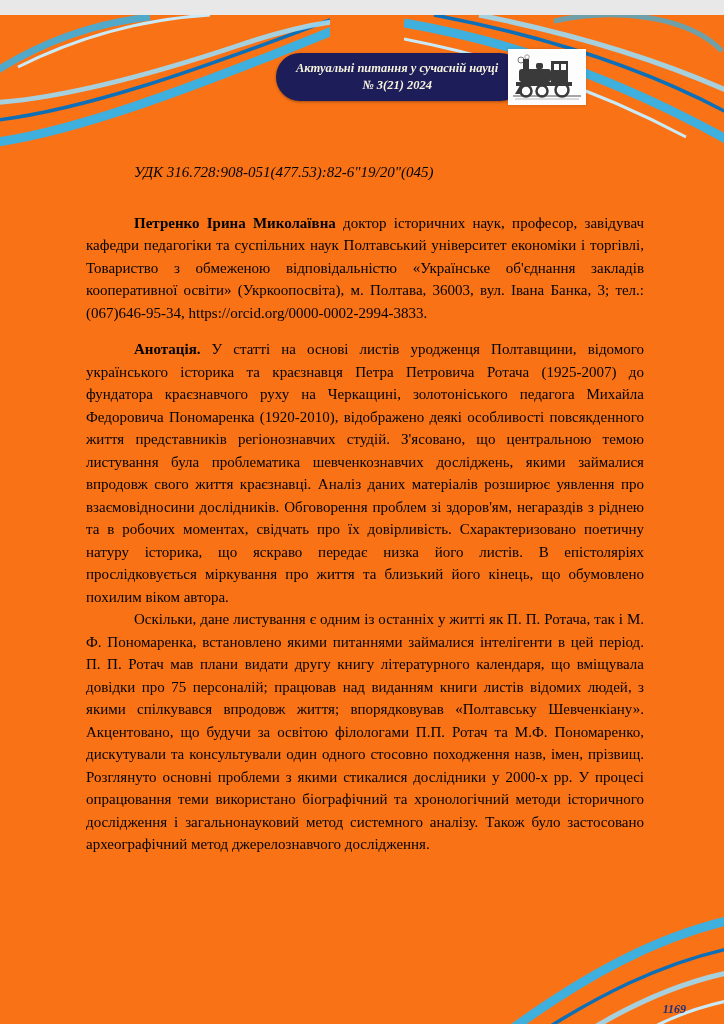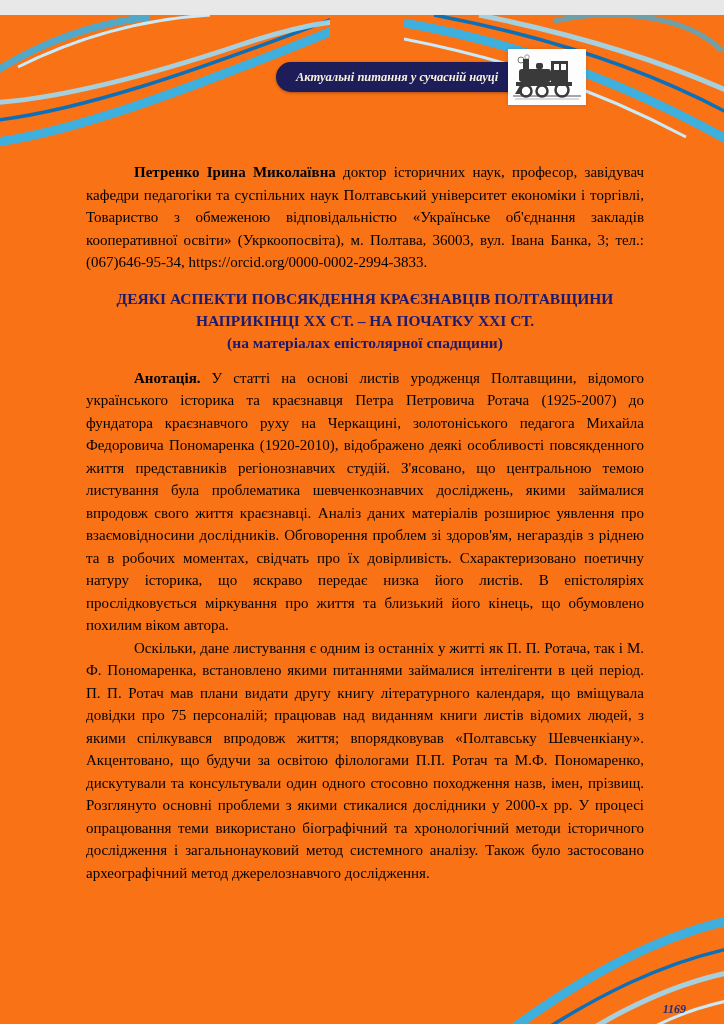--- a/index.html
+++ b/index.html
@@ -91,20 +91,21 @@
   <svg class="swoosh swoosh-br" width="215" height="132" viewBox="0 0 215 132">
     <path d="M218,14 C150,30 78,66 -8,130" stroke="#35b2e8" stroke-width="9" fill="none" opacity="0.95"></path>
     <path d="M218,42 C152,57 90,87 18,134" stroke="#0c6fb7" stroke-width="3.5" fill="none"></path>
     <path d="M218,66 C162,78 112,102 60,136" stroke="#9ddaf4" stroke-width="5" fill="none" opacity="0.9"></path>
     <path d="M218,94 C180,102 148,116 116,136" stroke="#c9ebf9" stroke-width="3" fill="none"></path>
   </svg>
 
   <div class="badge-wrap">
     <div class="badge-pill">
       <div class="badge-line1">Актуальні питання у сучасній науці</div>
+      <div class="badge-line2">№ 3(21) 2024</div>
     </div>
     <div class="badge-train">
       <svg width="72" height="50" viewBox="0 0 72 50">
         <line x1="2" y1="44" x2="70" y2="44" stroke="#888" stroke-width="1.5"></line>
         <line x1="4" y1="47" x2="68" y2="47" stroke="#bbb" stroke-width="1"></line>
         <circle cx="10" cy="8" r="3" fill="none" stroke="#777" stroke-width="1"></circle>
         <circle cx="16" cy="5" r="2.2" fill="none" stroke="#999" stroke-width="1"></circle>
         <rect x="8" y="17" width="32" height="13" rx="3" fill="#3a3a3a"></rect>
         <rect x="12" y="7" width="6" height="11" fill="#3a3a3a"></rect>
         <rect x="25" y="11" width="7" height="6" rx="2" fill="#3a3a3a"></rect>
@@ -115,25 +116,25 @@
         <polygon points="5,30 5,42 -2,42" fill="#3a3a3a" transform="translate(6,0)"></polygon>
         <circle cx="15" cy="39" r="5.5" fill="none" stroke="#3a3a3a" stroke-width="2.5"></circle>
         <circle cx="31" cy="39" r="5.5" fill="none" stroke="#3a3a3a" stroke-width="2.5"></circle>
         <circle cx="51" cy="38" r="6.5" fill="none" stroke="#3a3a3a" stroke-width="2.5"></circle>
       </svg>
     </div>
   </div>
 
   <div class="content">
 
+    <p class="udk-line">УДК 316.728:908-051(477.53):82-6"19/20"(045)</p>
 
 
     <p class="para author-para"><span class="bold">Петренко Ірина Миколаївна</span><span> доктор історичних наук, професор, завідувач кафедри педагогіки та суспільних наук Полтавський університет економіки і торгівлі, Товариство з обмеженою відповідальністю «Українське об'єднання закладів кооперативної освіти» (Укркоопосвіта), м. Полтава, 36003, вул. Івана Банка, 3; тел.: (067)646-95-34, https://orcid.org/0000-0002-2994-3833.</span></p>
 
-    <p class="para title-block"><span>ДЕЯКІ АСПЕКТИ ПОВСЯКДЕННЯ КРАЄЗНАВЦІВ ПОЛТАВЩИНИ НАПРИКІНЦІ ХХ СТ. – НА ПОЧАТКУ ХХІ СТ.</span><span class="title-sub">(на матеріалах епістолярної спадщини)</span></p>
 
     <p class="para"><span class="bold">Анотація.</span><span> У статті на основі листів уродженця Полтавщини, відомого українського історика та краєзнавця Петра Петровича Ротача (1925-2007) до фундатора краєзнавчого руху на Черкащині, золотоніського педагога Михайла Федоровича Пономаренка (1920-2010), відображено деякі особливості повсякденного життя представників регіонознавчих студій. З'ясовано, що центральною темою листування була проблематика шевченкознавчих досліджень, якими займалися впродовж свого життя краєзнавці. Аналіз даних матеріалів розширює уявлення про взаємовідносини дослідників. Обговорення проблем зі здоров'ям, негараздів з ріднею та в робочих моментах, свідчать про їх довірливість. Схарактеризовано поетичну натуру історика, що яскраво передає низка його листів. В епістоляріях прослідковується міркування про життя та близький його кінець, що обумовлено похилим віком автора.</span></p>
 
     <p class="para"><span>Оскільки, дане листування є одним із останніх у житті як П. П. Ротача, так і М. Ф. Пономаренка, встановлено якими питаннями займалися інтелігенти в цей період. П. П. Ротач мав плани видати другу книгу літературного календаря, що вміщувала довідки про 75 персоналій; працював над виданням книги листів відомих людей, з якими спілкувався впродовж життя; впорядковував «Полтавську Шевченкіану». Акцентовано, що будучи за освітою філологами П.П. Ротач та М.Ф. Пономаренко, дискутували та консультували один одного стосовно походження назв, імен, прізвищ. Розглянуто основні проблеми з якими стикалися дослідники у 2000-х рр. У процесі опрацювання теми використано біографічний та хронологічний методи історичного дослідження і загальнонауковий метод системного аналізу. Також було застосовано археографічний метод джерелознавчого дослідження.</span></p>
 
   </div>
 
   <div class="page-number">1169</div>
 
 </div>

